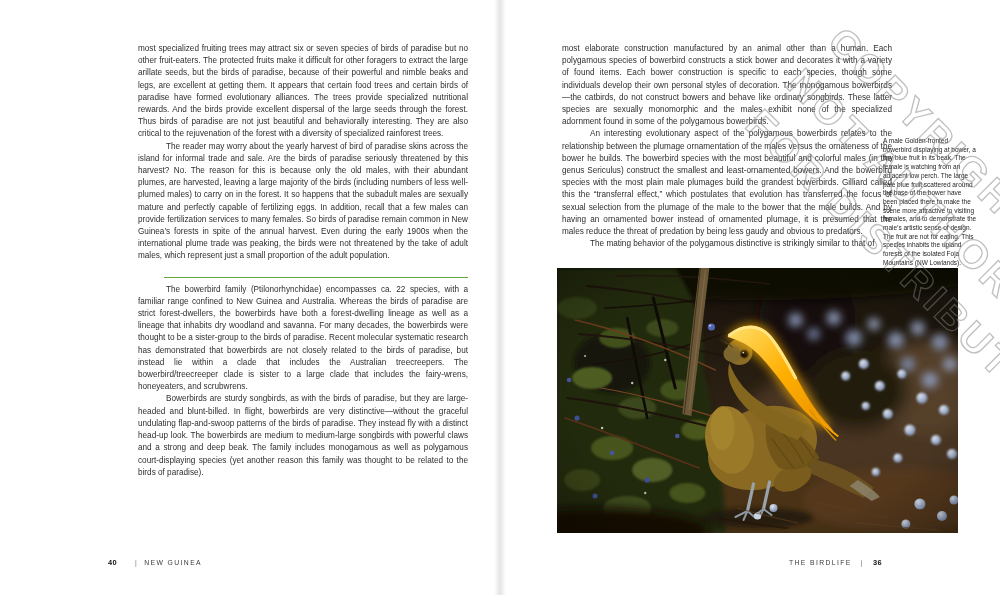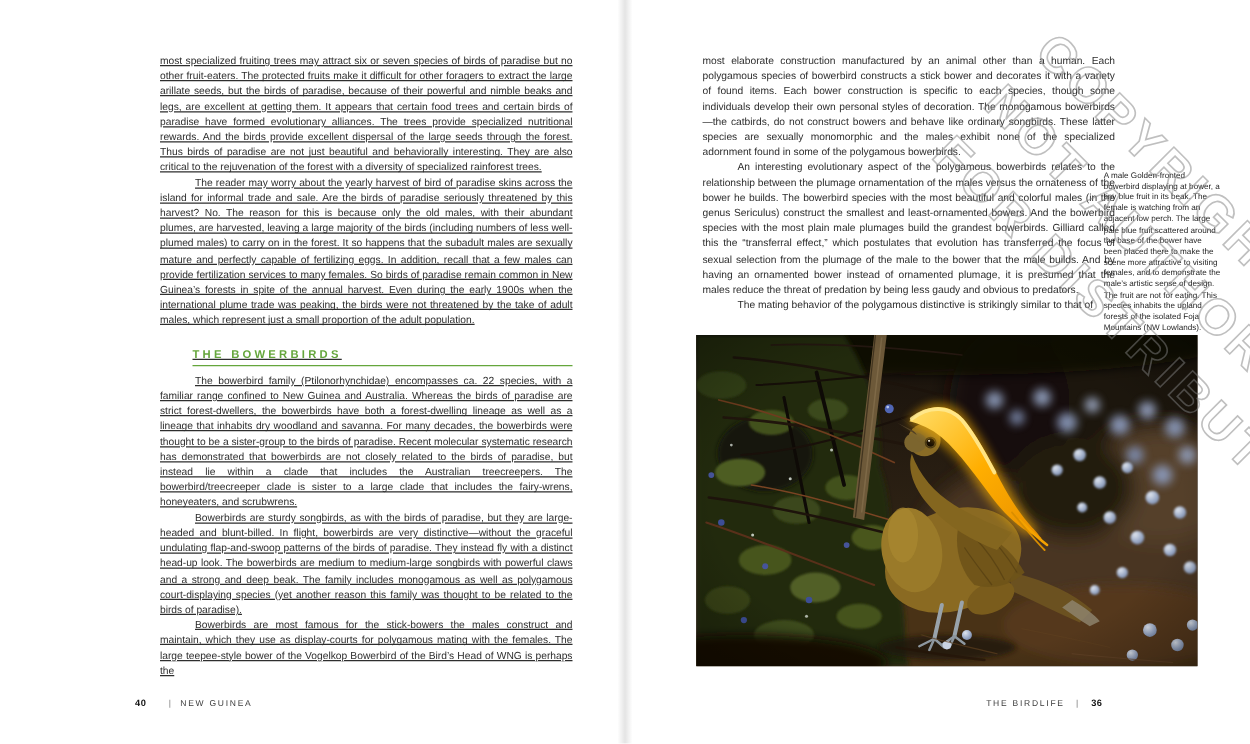--- a/index.html
+++ b/index.html
@@ -11,21 +11,21 @@
   
   .gutter{
     position:absolute;left:494px;top:0;width:12px;height:595px;
     background:linear-gradient(to right,rgba(0,0,0,0),rgba(0,0,0,0.10) 48%,rgba(0,0,0,0.16) 50%,rgba(0,0,0,0.10) 52%,rgba(0,0,0,0));
   }
   
   .text-col{
     position:absolute;top:43px;width:330px;
     font-size:8.2px;line-height:12.2px;color:#2e2e2e;text-align:justify;
   }
-  .col-left{left:128px;text-decoration:underline;}
+  .col-left{left:138px;}
   .col-right{left:562px;}
   .text-col p{margin:0;text-indent:28px;}
   .text-col p.no-indent{text-indent:0;}
   
   .section-head{margin:14px 0 6px 26px;}
   .section-head h2{
     margin:0;font-size:9px;font-weight:bold;letter-spacing:2.6px;
     color:#65a63c;
   }
   .heading-rule{height:0;border-top:1.5px solid #65a63c;margin-top:3px;}
@@ -68,26 +68,24 @@
 </head>
 <body>
 
 <div class="spread">
 
   <div>
     <div class="text-col col-left">
       <p class="no-indent">most specialized fruiting trees may attract six or seven species of birds of paradise but no other fruit-eaters. The protected fruits make it difficult for other foragers to extract the large arillate seeds, but the birds of paradise, because of their powerful and nimble beaks and legs, are excellent at getting them. It appears that certain food trees and certain birds of paradise have formed evolutionary alliances. The trees provide specialized nutritional rewards. And the birds provide excellent dispersal of the large seeds through the forest. Thus birds of paradise are not just beautiful and behaviorally interesting. They are also critical to the rejuvenation of the forest with a diversity of specialized rainforest trees.</p>
       <p>The reader may worry about the yearly harvest of bird of paradise skins across the island for informal trade and sale. Are the birds of paradise seriously threatened by this harvest? No. The reason for this is because only the old males, with their abundant plumes, are harvested, leaving a large majority of the birds (including numbers of less well-plumed males) to carry on in the forest. It so happens that the subadult males are sexually mature and perfectly capable of fertilizing eggs. In addition, recall that a few males can provide fertilization services to many females. So birds of paradise remain common in New Guinea’s forests in spite of the annual harvest. Even during the early 1900s when the international plume trade was peaking, the birds were not threatened by the take of adult males, which represent just a small proportion of the adult population.</p>
       <div class="section-head">
-        <h2>THE BOWERBIRDS</h2>
         <div class="heading-rule"></div>
       </div>
       <p>The bowerbird family (Ptilonorhynchidae) encompasses ca. 22 species, with a familiar range confined to New Guinea and Australia. Whereas the birds of paradise are strict forest-dwellers, the bowerbirds have both a forest-dwelling lineage as well as a lineage that inhabits dry woodland and savanna. For many decades, the bowerbirds were thought to be a sister-group to the birds of paradise. Recent molecular systematic research has demonstrated that bowerbirds are not closely related to the birds of paradise, but instead lie within a clade that includes the Australian treecreepers. The bowerbird/treecreeper clade is sister to a large clade that includes the fairy-wrens, honeyeaters, and scrubwrens.</p>
       <p>Bowerbirds are sturdy songbirds, as with the birds of paradise, but they are large-headed and blunt-billed. In flight, bowerbirds are very distinctive—without the graceful undulating flap-and-swoop patterns of the birds of paradise. They instead fly with a distinct head-up look. The bowerbirds are medium to medium-large songbirds with powerful claws and a strong and deep beak. The family includes monogamous as well as polygamous court-displaying species (yet another reason this family was thought to be related to the birds of paradise).</p>
-      <p>Bowerbirds are most famous for the stick-bowers the males construct and maintain, which they use as display-courts for polygamous mating with the females. The large teepee-style bower of the Vogelkop Bowerbird of the Bird’s Head of WNG is perhaps the</p>
     </div>
     <div class="footer footer-left">
       <span class="pgnum">40</span><span class="sep">|</span><span>NEW GUINEA</span>
     </div>
   </div>
 
   <div class="gutter"></div>
 
   <div>
     <div class="text-col col-right">

